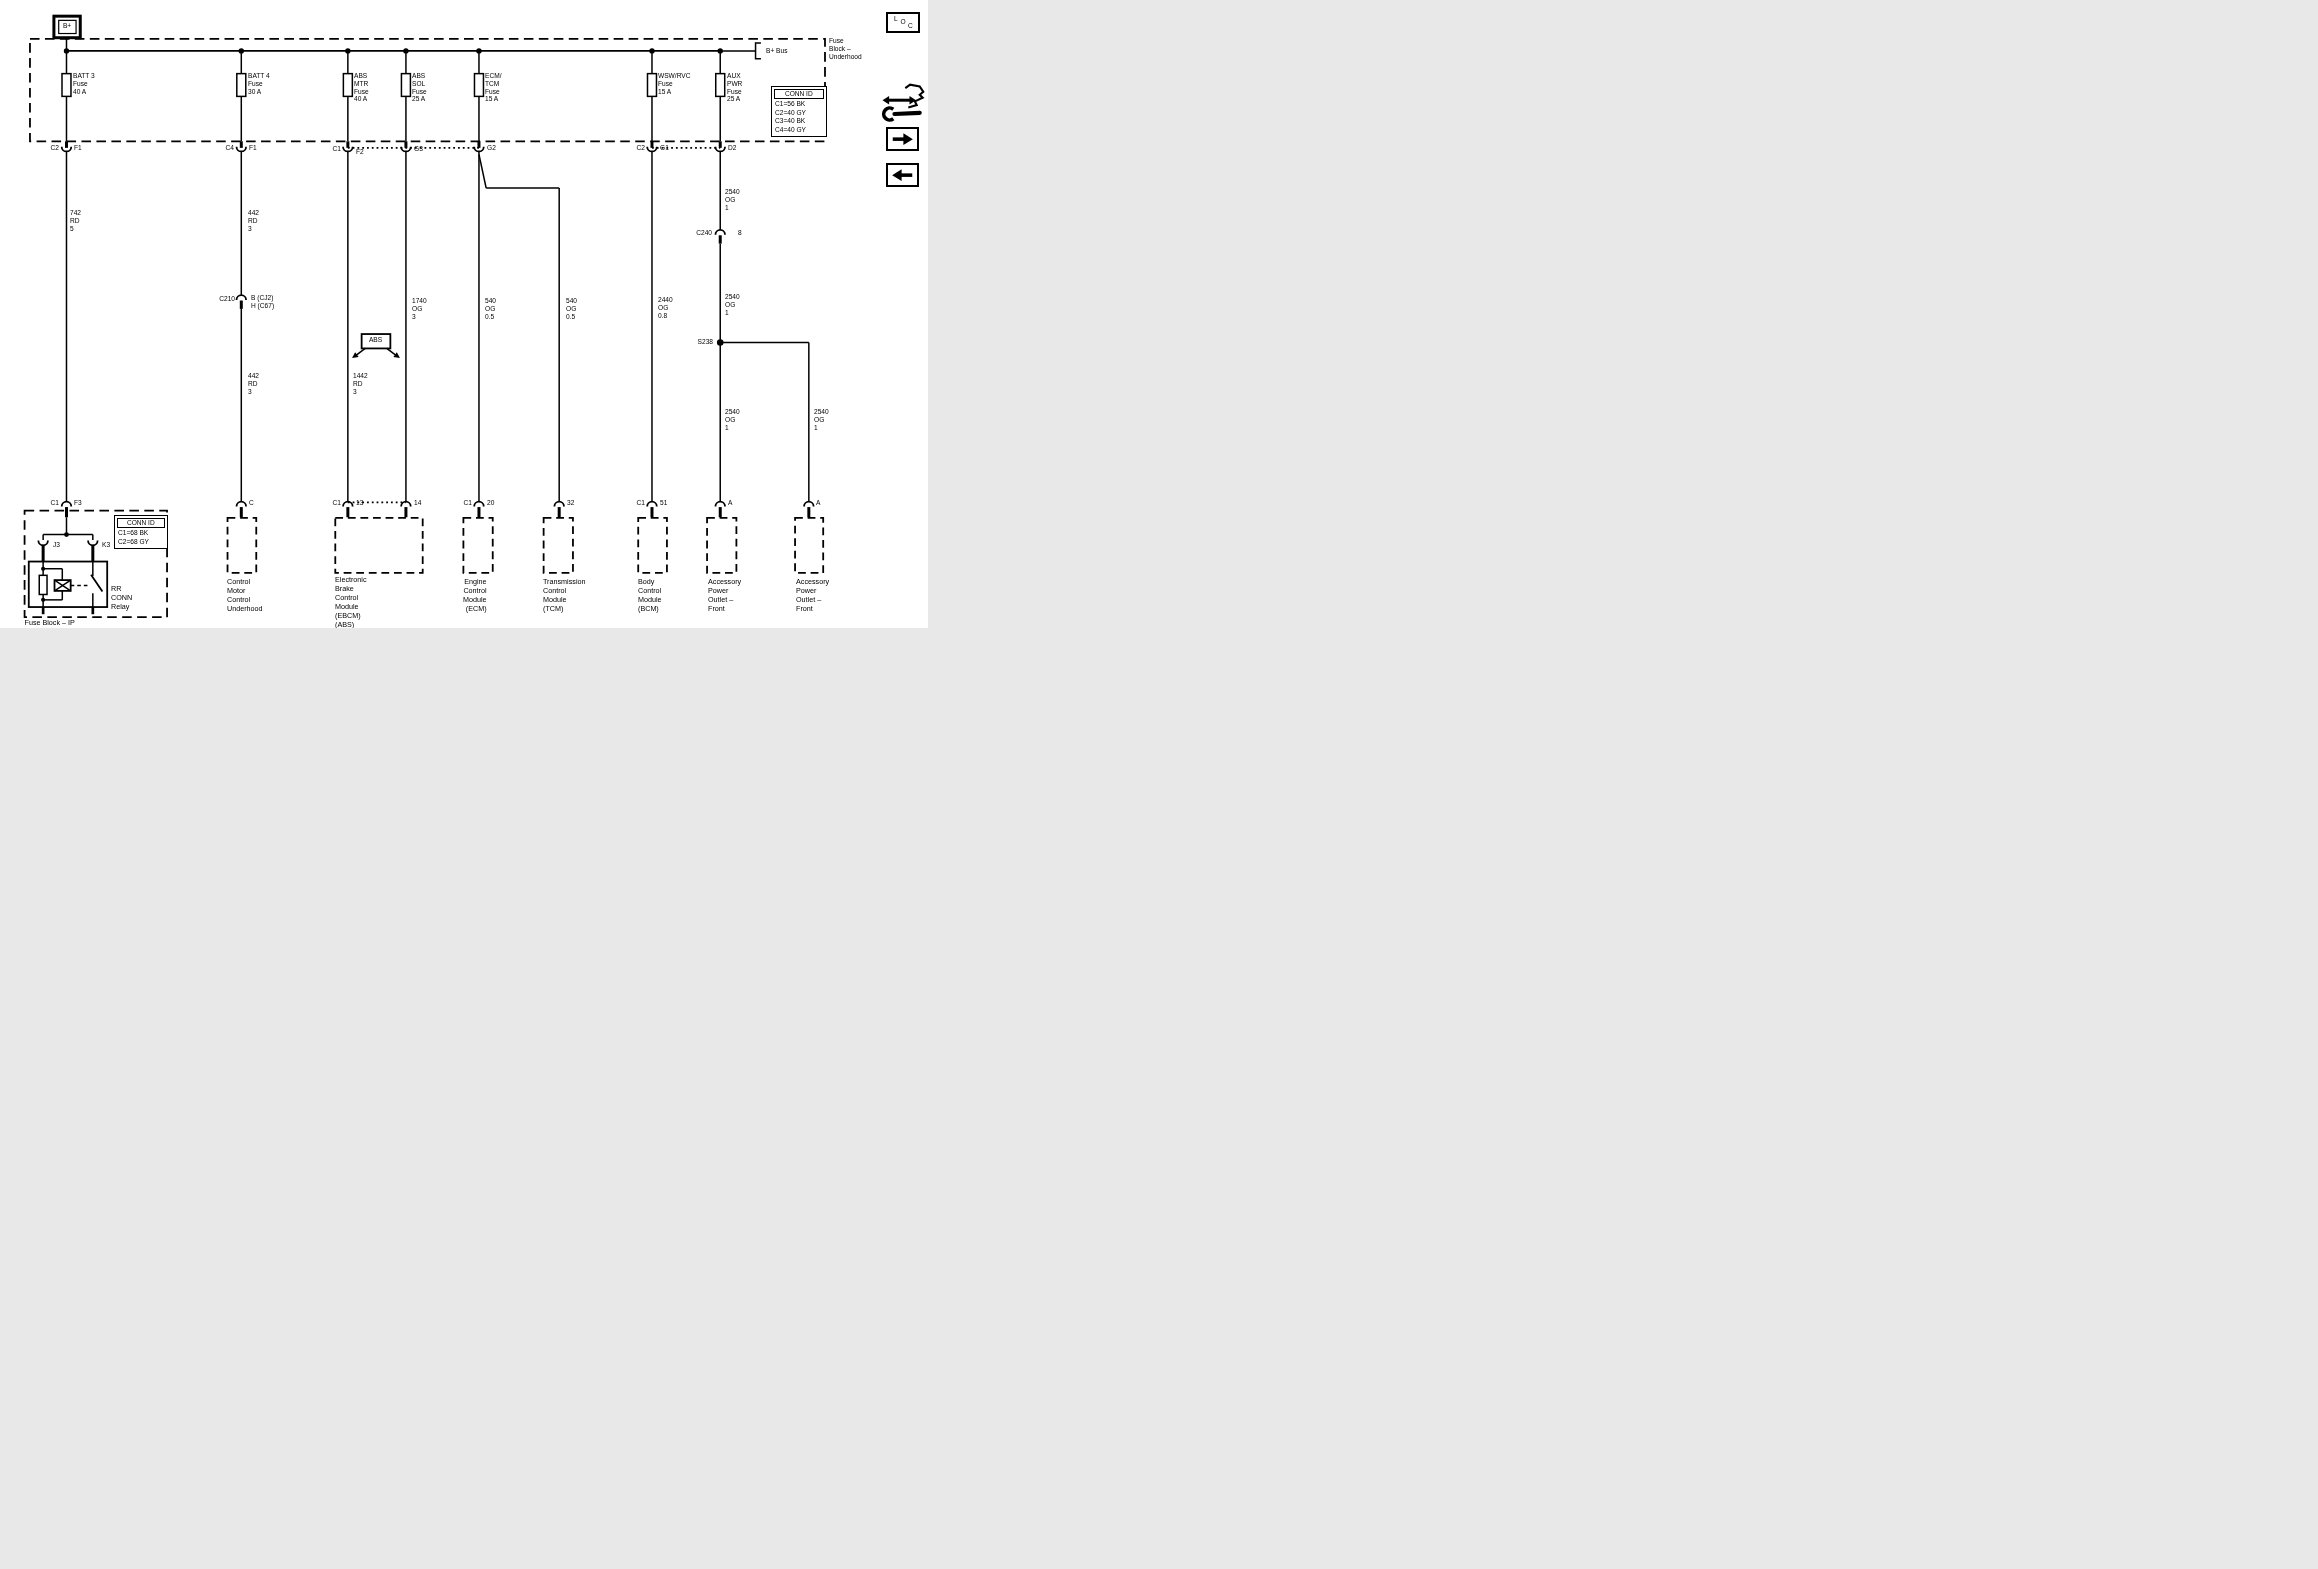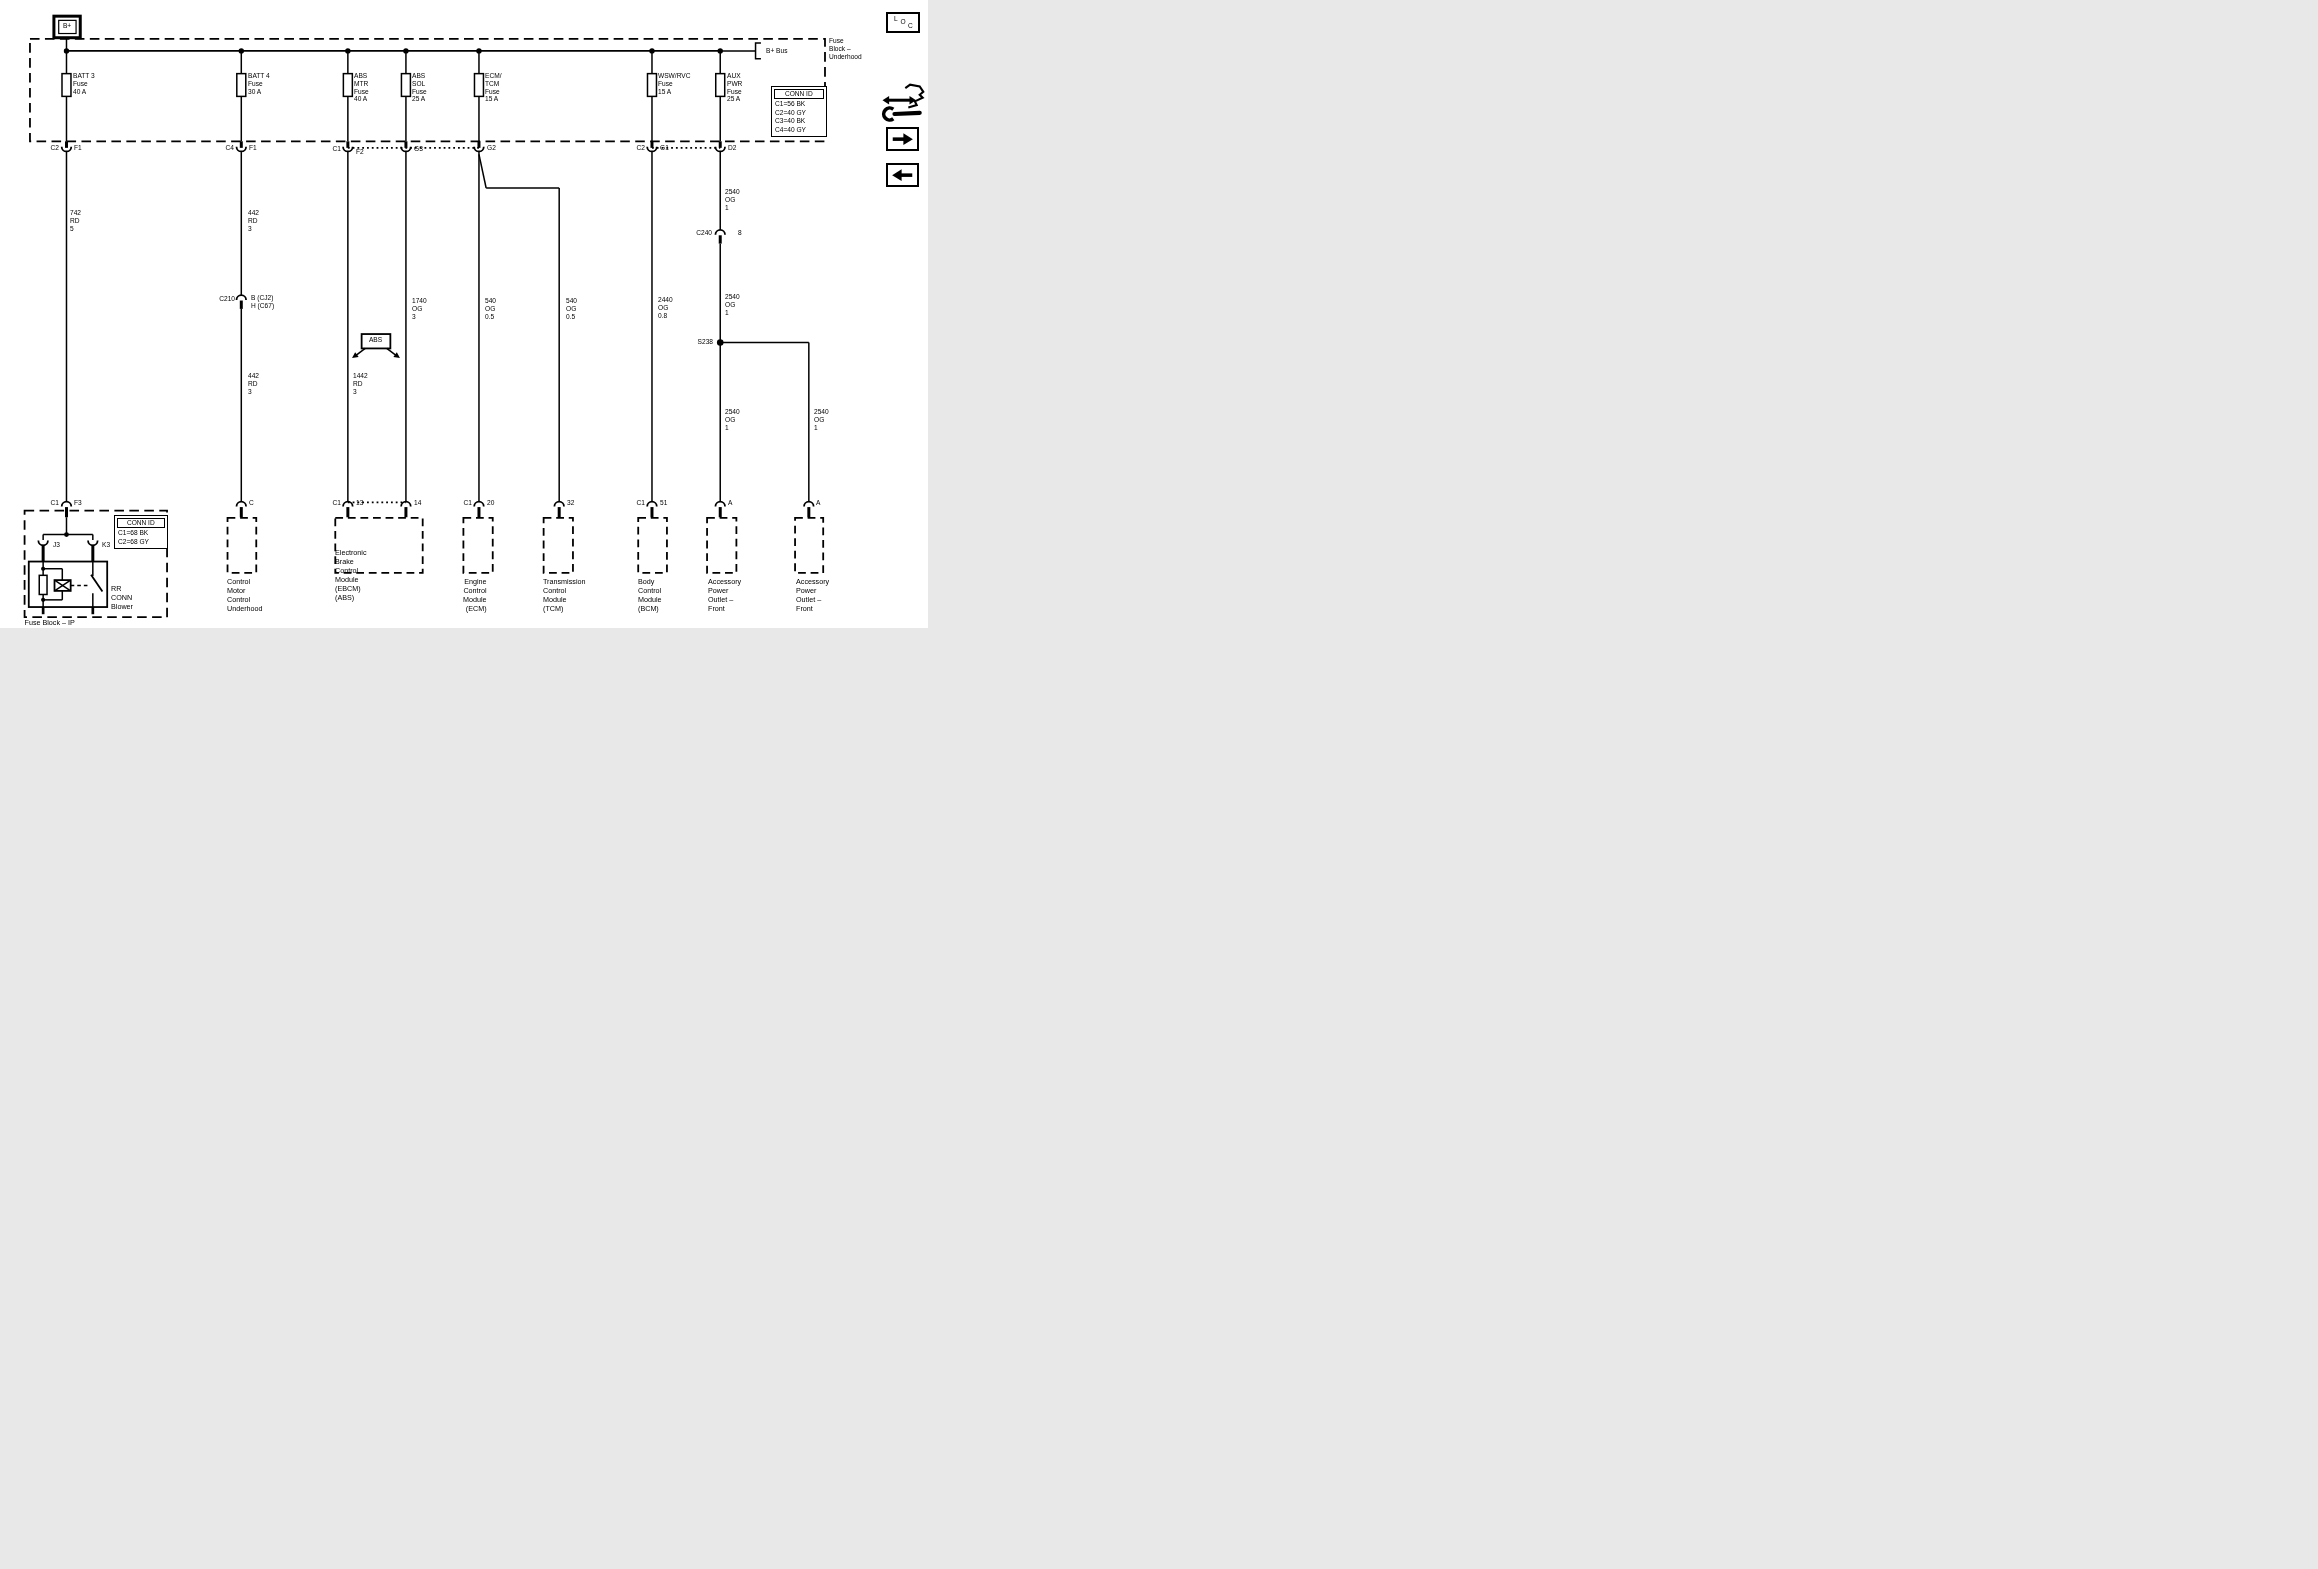--- a/index.html
+++ b/index.html
@@ -372,21 +372,21 @@
 <div class="lbl" style="left:660px;top:499px;">51</div>
 <div class="lbl" style="left:728px;top:499px;">A</div>
 <div class="lbl" style="left:816px;top:499px;">A</div>
 
 <div class="lbl f12" style="left:227px;top:577px;">
       <span>Control</span>
       <span>Motor</span>
       <span>Control</span>
       <span>Underhood</span>
     </div>
-<div class="lbl f12" style="left:335px;top:548px;">
+<div class="lbl f12" style="left:335px;top:575px;">
       <span>Electronic</span>
       <span>Brake</span>
       <span>Control</span>
       <span>Module</span>
       <span>(EBCM)</span>
       <span>(ABS)</span>
     </div>
 <div class="lbl f12" style="left:463px;top:577px;text-align:right;">
       <span>Engine</span>
       <span>Control</span>
@@ -416,21 +416,21 @@
       <span>Power</span>
       <span>Outlet –</span>
       <span>Front</span>
     </div>
 
 <div class="lbl" style="left:53px;top:541px;">J3</div>
 <div class="lbl" style="left:102px;top:541px;">K3</div>
 <div class="lbl f12" style="left:111px;top:557px;margin-top:27px;">
       <span>RR</span>
       <span>CONN</span>
-      <span>Blower</span>
+      <span>Relay</span>
     </div>
 <div class="connid" style="left:114px;top:515px;width:48px;">
   <div class="hd">CONN ID</div>
   <div class="rw">C1=68 BK</div>
   <div class="rw">C2=68 GY</div>
 </div>
 <div class="lbl f12" style="left:24.5px;top:618px;">Fuse Block – IP</div>
 
 <div class="navbox" style="left:886px;top:12px;width:30px;height:17px;">
   <span class="lbl" style="left:6px;top:0.6px;">L</span>

